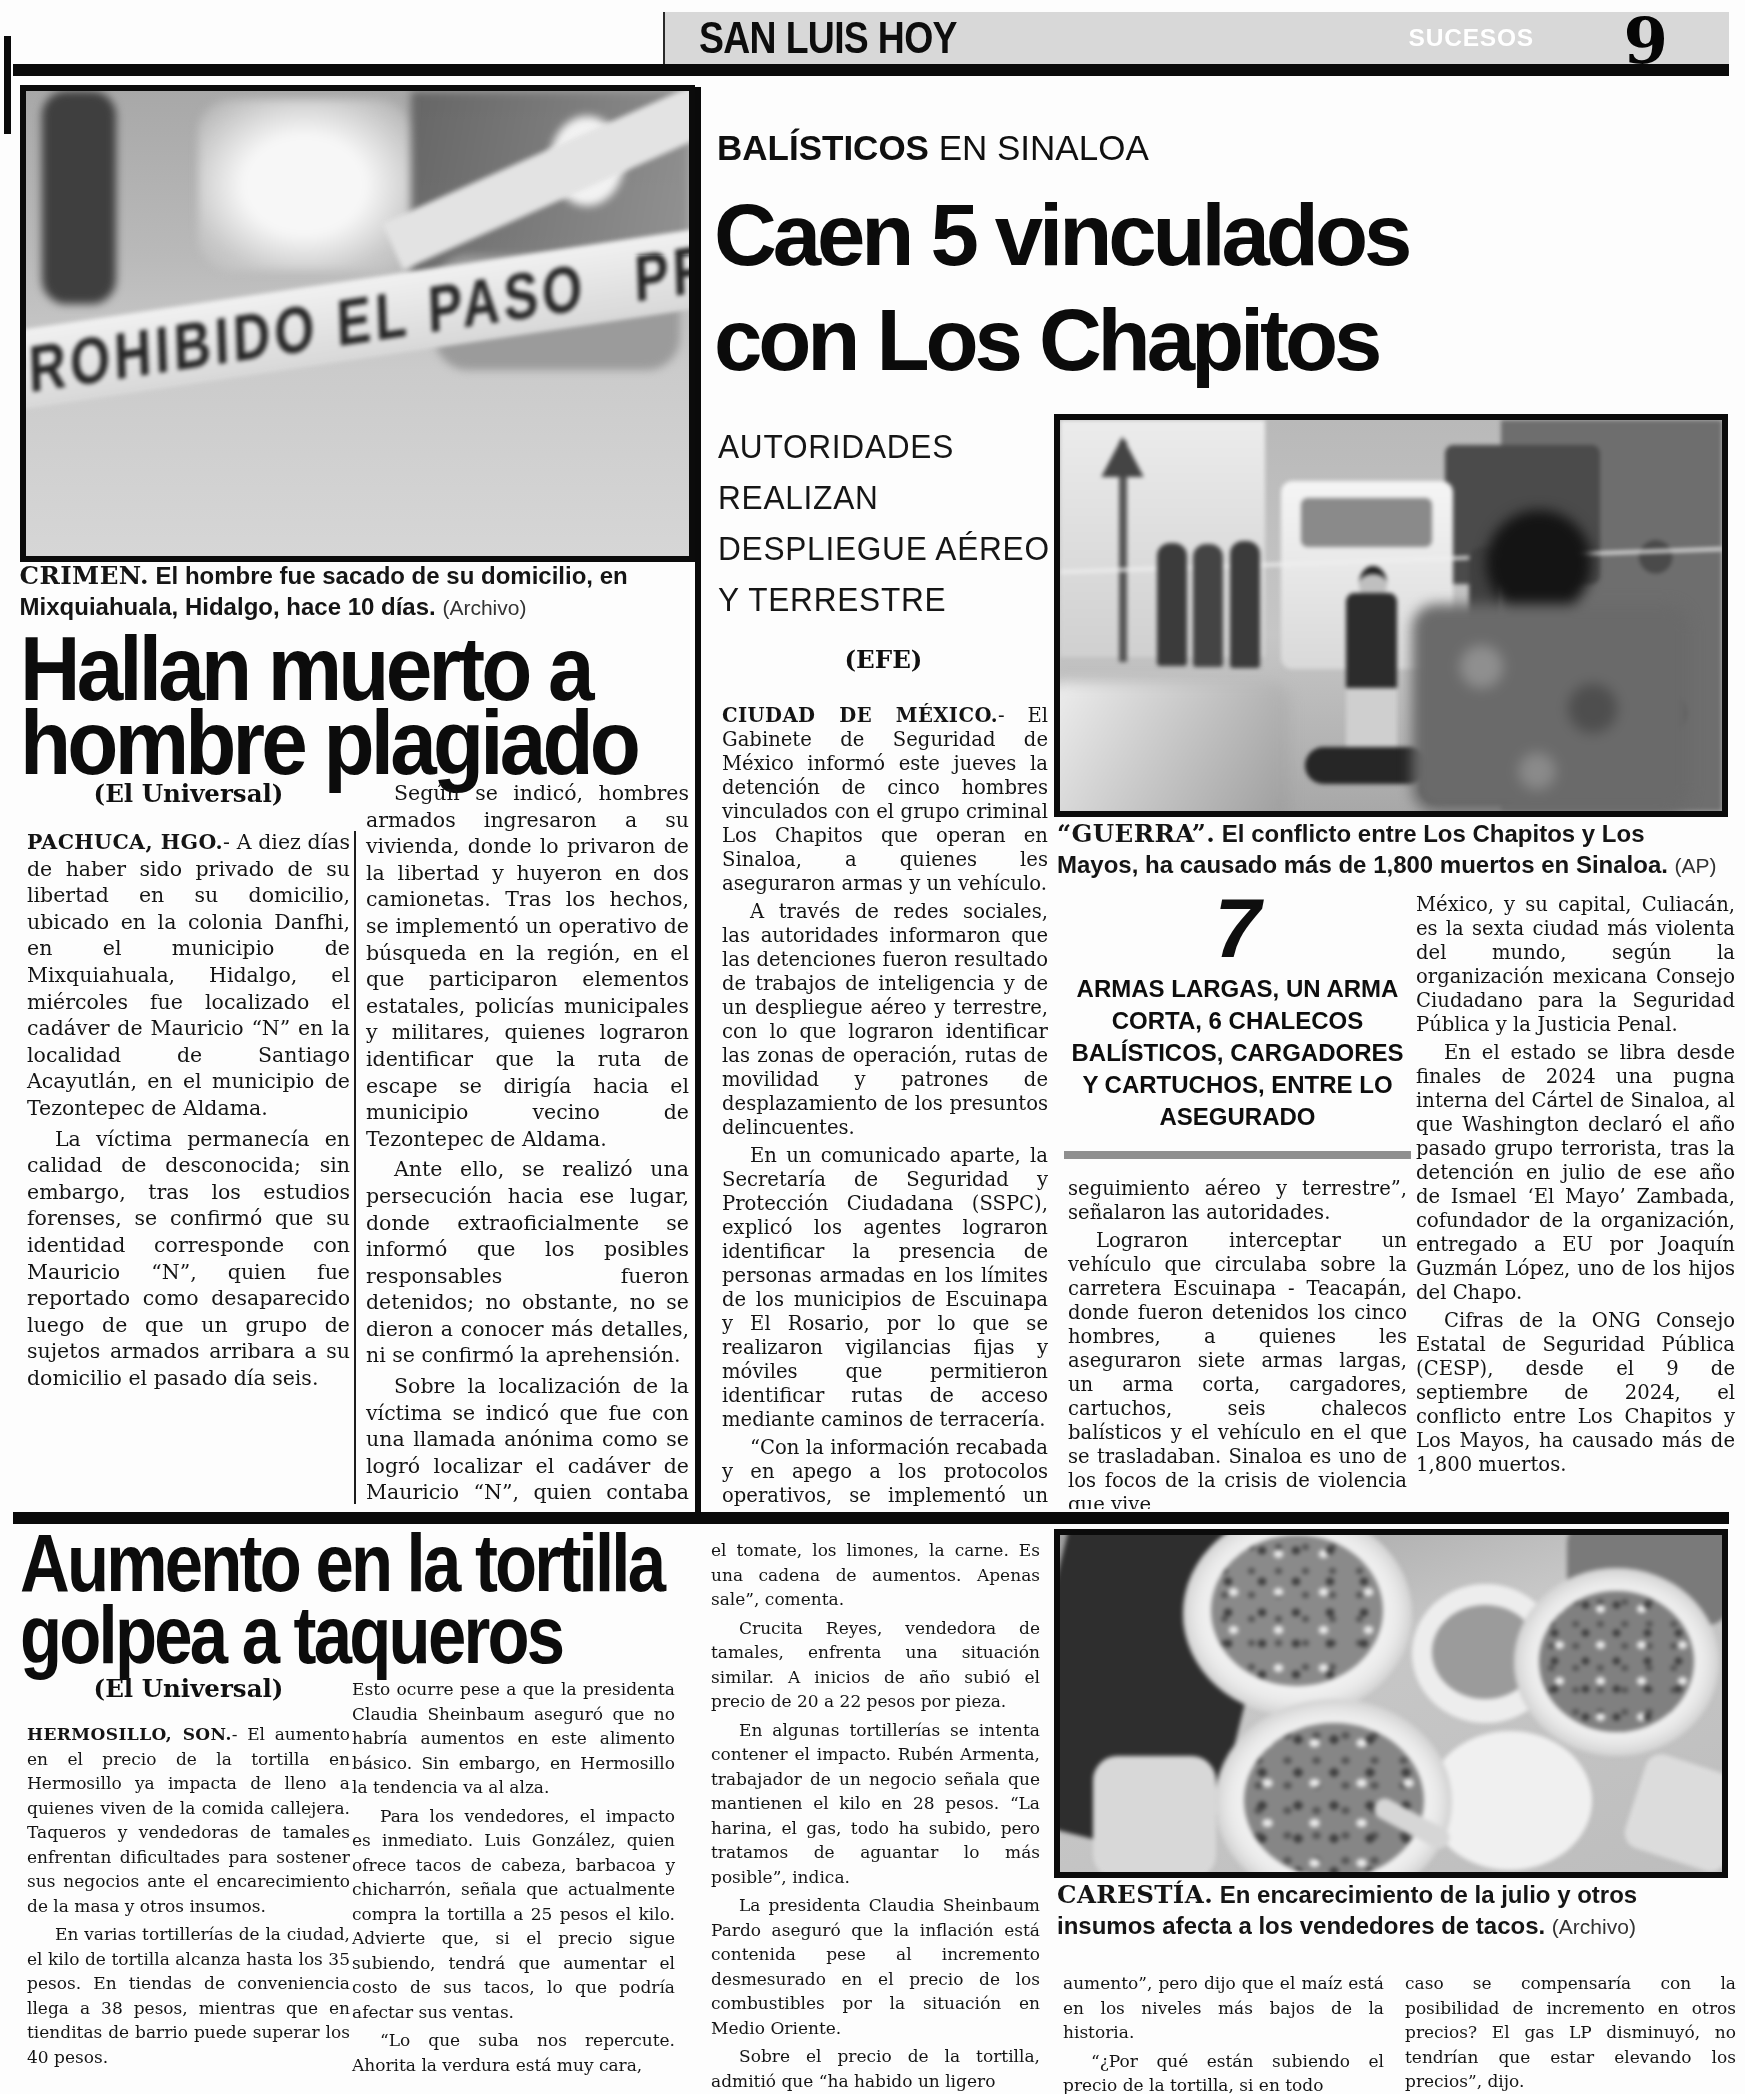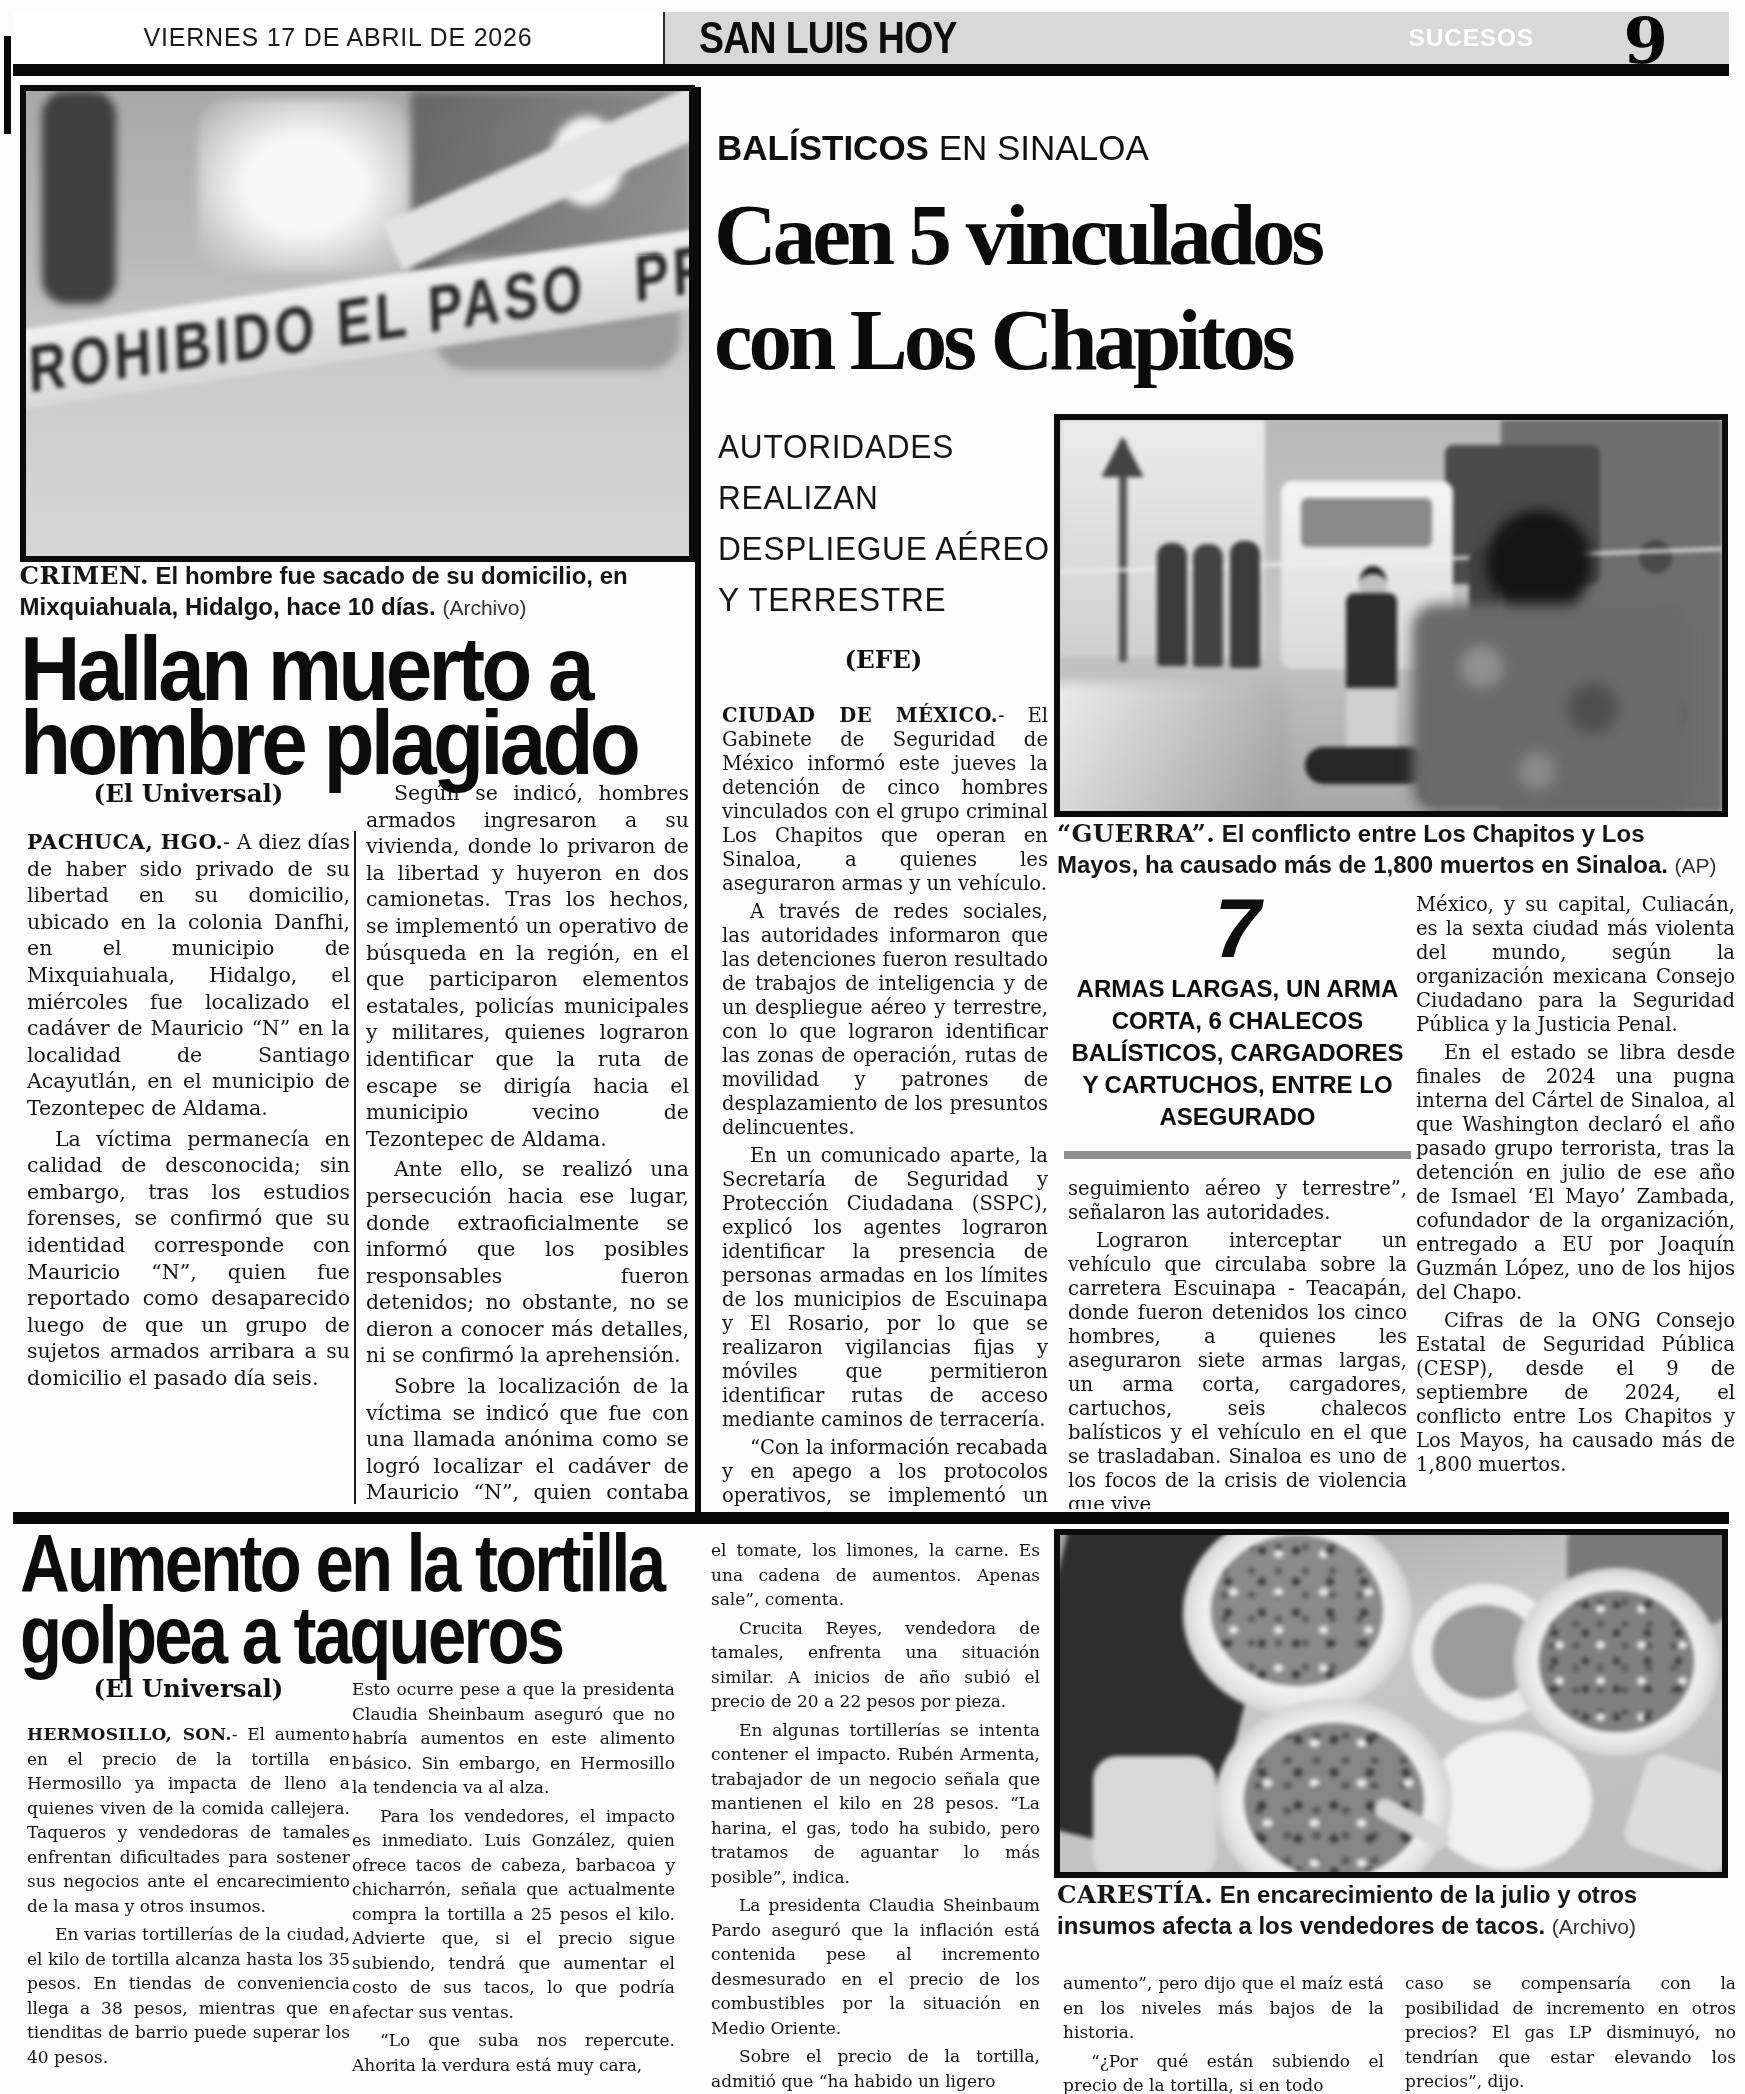--- a/index.html
+++ b/index.html
@@ -38,21 +38,21 @@
   .caption{position:absolute;font-family:"Liberation Sans",sans-serif;font-weight:bold;
     font-size:24px;line-height:31px;color:#151515;text-align:left;}
   .cap-lead{font-family:"DejaVu Serif",serif;font-weight:bold;font-size:24.5px;letter-spacing:0.4px;}
   .cap-credit{font-weight:normal;color:#333;font-size:21px;}
   .byline{position:absolute;font-family:"DejaVu Serif",serif;font-weight:bold;font-size:24.5px;text-align:center;color:#101010;}
 
   
   .hl{position:absolute;white-space:nowrap;}
   #hl-left{left:19.6px;top:632px;font-family:"Liberation Sans",sans-serif;font-weight:bold;color:#0c0c0c;
     font-size:90px;line-height:74px;letter-spacing:-4.1px;transform:scaleX(.93);transform-origin:left top;}
-  #hl-right{left:714px;top:182px;font-family:Liberation Serif, serif;font-weight:bold;color:#0b0b0b;
+  #hl-right{left:714px;top:182px;font-family:Liberation Sans, sans-serif;font-weight:bold;color:#0b0b0b;
     font-size:87px;line-height:105px;letter-spacing:-4.1px;}
   #hl-bottom{left:19.6px;top:1527px;font-family:"Liberation Sans",sans-serif;font-weight:bold;color:#0c0c0c;
     font-size:82px;line-height:72px;letter-spacing:-3.3px;transform:scaleX(.84);transform-origin:left top;}
   .kicker{position:absolute;left:717px;top:128px;font-family:"Liberation Sans",sans-serif;font-size:35px;color:#101010;white-space:nowrap;}
   .kicker .kb{font-weight:bold;}
   .subhead{position:absolute;left:718px;top:421px;font-family:"Liberation Sans",sans-serif;font-size:34px;
     line-height:51px;letter-spacing:0.8px;color:#161616;transform:scaleX(.93);transform-origin:left top;white-space:nowrap;}
 
   
   .bodycol{position:absolute;font-family:"DejaVu Serif",serif;text-align:justify;overflow:hidden;color:#141414;}
@@ -68,21 +68,20 @@
   .stat-number{font-weight:bold;font-style:italic;font-size:83px;line-height:79px;}
   .stat-text{font-weight:bold;font-size:24px;line-height:32px;margin-top:4.9px;}
   .stat-rule{margin-top:18px;height:8.2px;background:#8f8f8f;}
 </style>
 </head>
 <body>
 
 <div class="page">
 
   <div class="corner-tick"></div>
-  <div class="h-date">VIERNES 17 DE ABRIL DE 2026</div>
   <div class="h-band">
     <span class="masthead">SAN LUIS HOY</span>
     <span class="section">SUCESOS</span>
     <span class="pagenum">9</span>
   </div>
   <div class="rule-h" style="top:64px"></div>
 
   <div class="vdiv"></div>
   <div class="rule-h" style="top:1512px"></div>
   <div class="colrule"></div>

